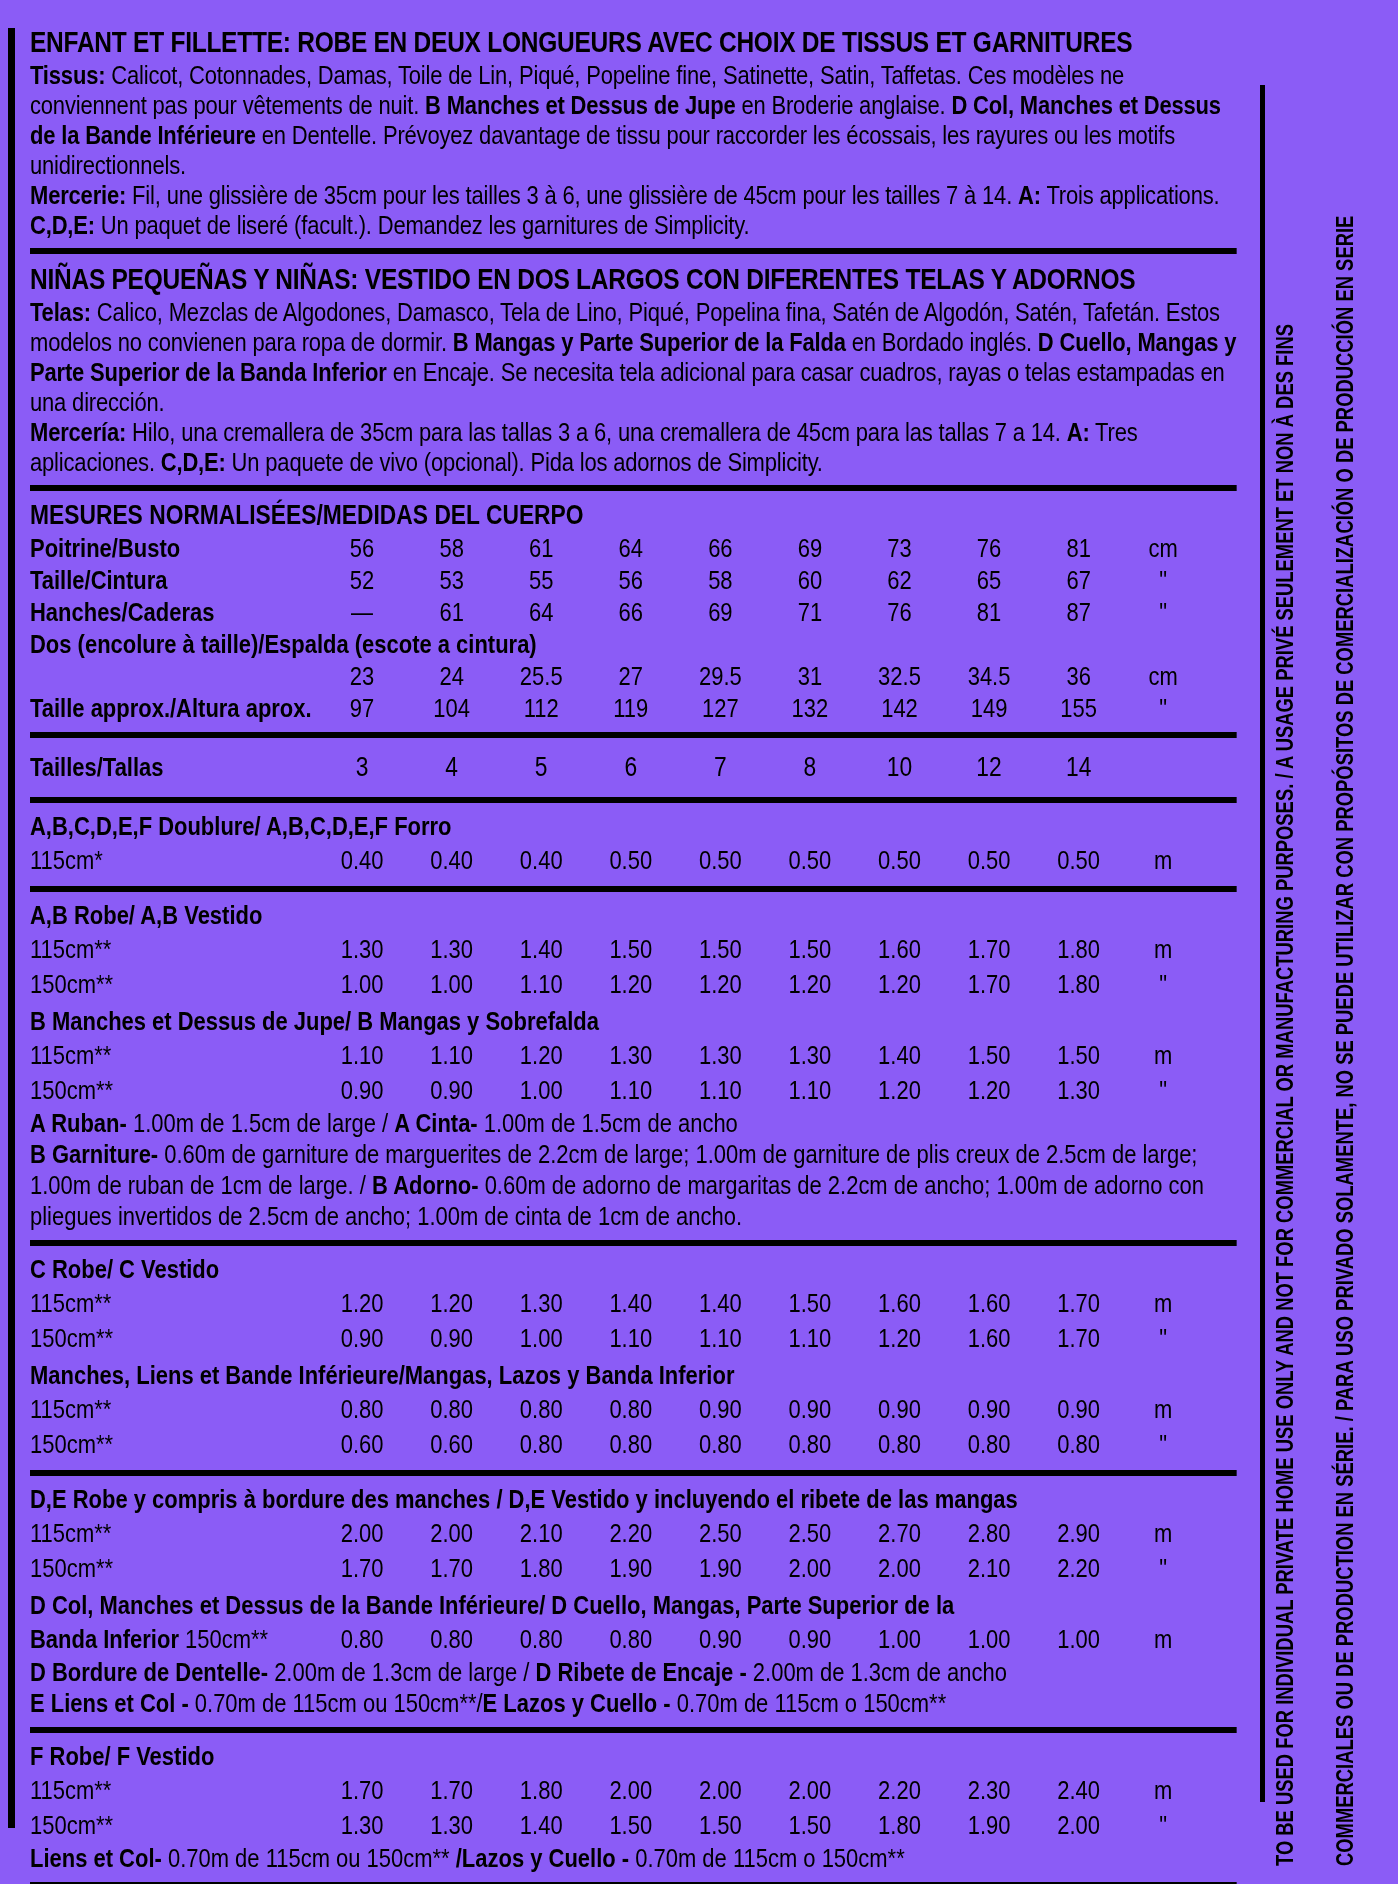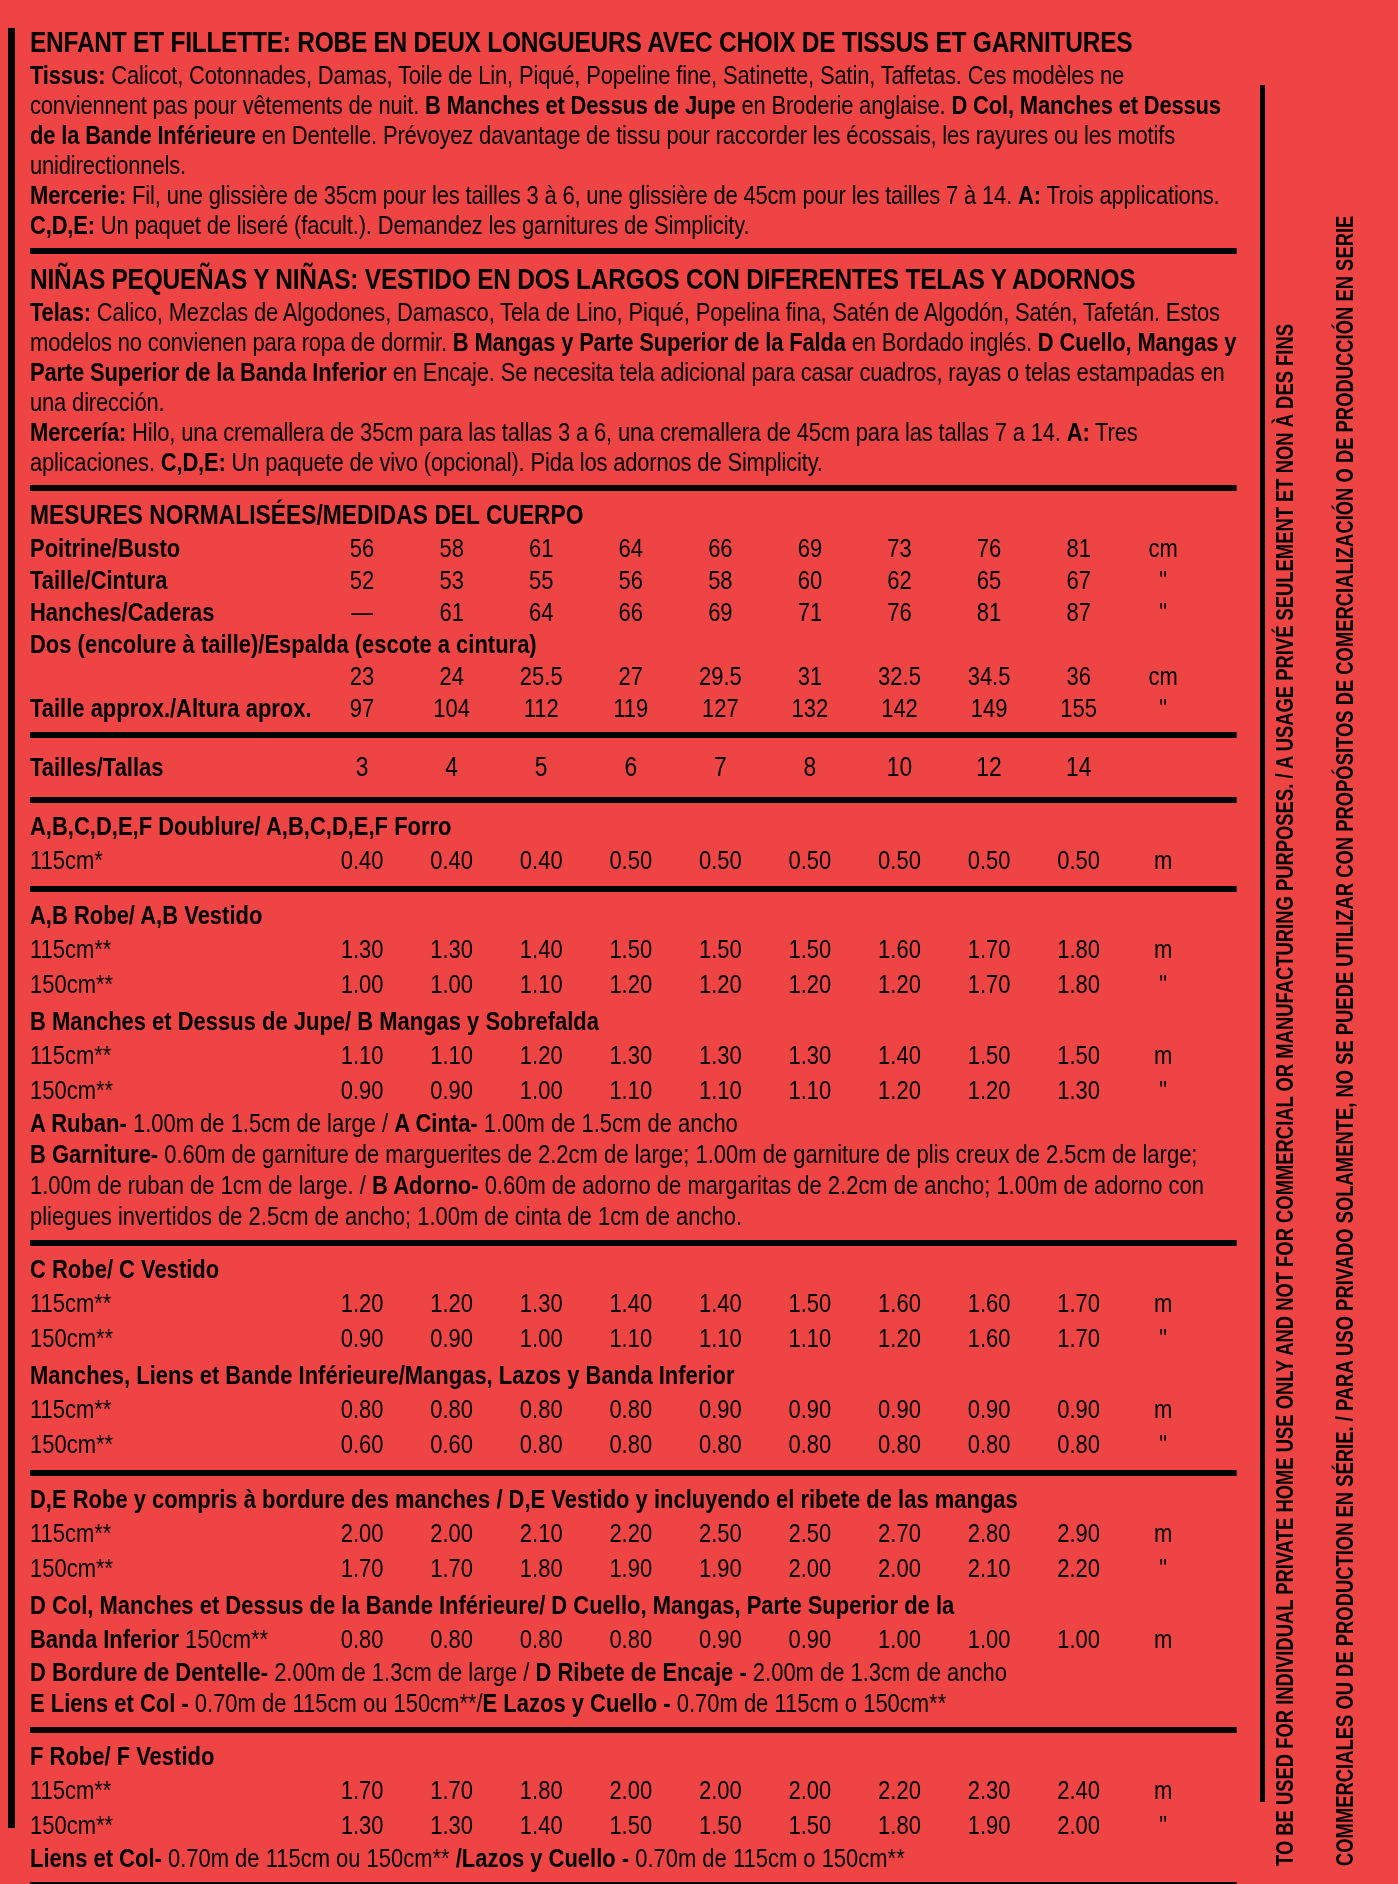--- a/index.html
+++ b/index.html
@@ -1,18 +1,18 @@
 <!DOCTYPE html>
 <html><head>
 <meta charset="utf-8">
 <style>
   html,body{margin:0;padding:0;}
   body{width:1398px;height:1884px;background:#fff;overflow:hidden;
        font-family:"Liberation Sans",sans-serif;color:#000;}
-  .page{position:relative;width:1398px;height:1884px;background:#ef4444;}
+  .page{position:relative;width:1398px;height:1884px;background:#8b5cf6;}
   .leftbar{position:absolute;left:8px;top:28px;width:7px;height:1800px;background:#000;}
   .sidebar-sep{position:absolute;left:1260px;top:85px;width:5px;height:1717px;background:#000;}
   .content{position:absolute;left:30px;top:24px;width:1428px;
            transform:scaleX(0.845);transform-origin:0 0;}
   .b{font-weight:bold;}
   .title{font-weight:bold;font-size:29px;line-height:36px;white-space:nowrap;letter-spacing:-0.3px;}
   p.para{margin:0;font-size:26px;line-height:30px;letter-spacing:-0.2px;}
   .rule{height:6px;background:#000;margin:8px 0 7px 0;}
   .theading{font-weight:bold;font-size:27px;line-height:34px;}
   .grow{display:grid;grid-template-columns:340px repeat(9,106px) 94px;align-items:baseline;

